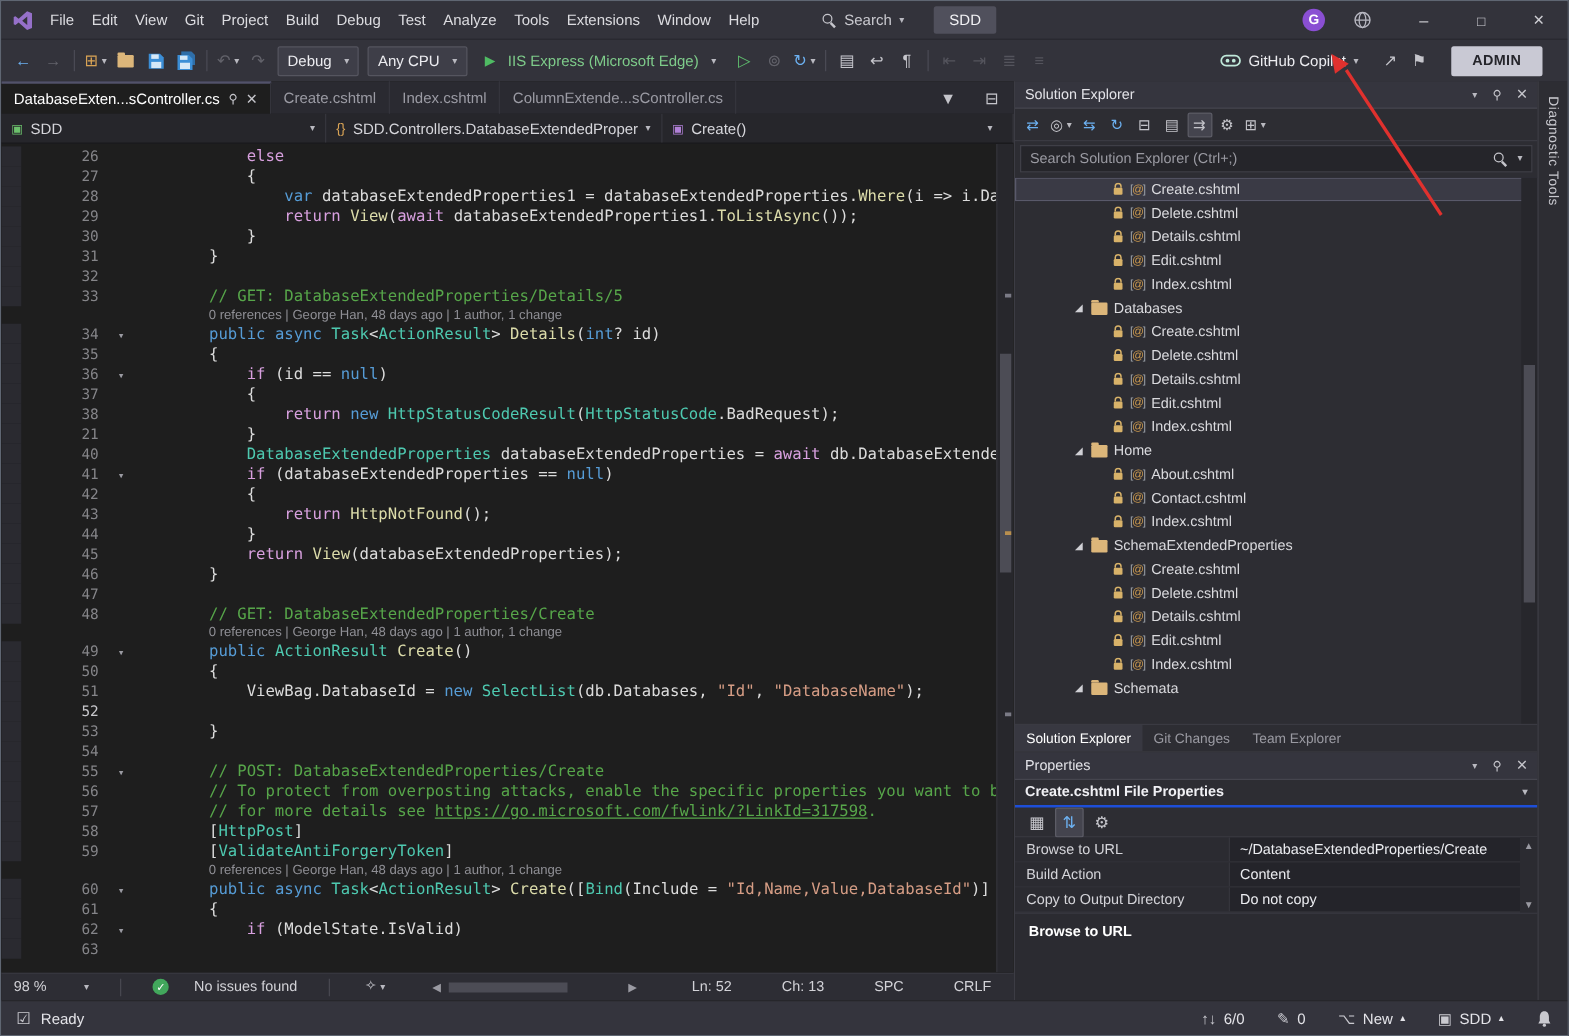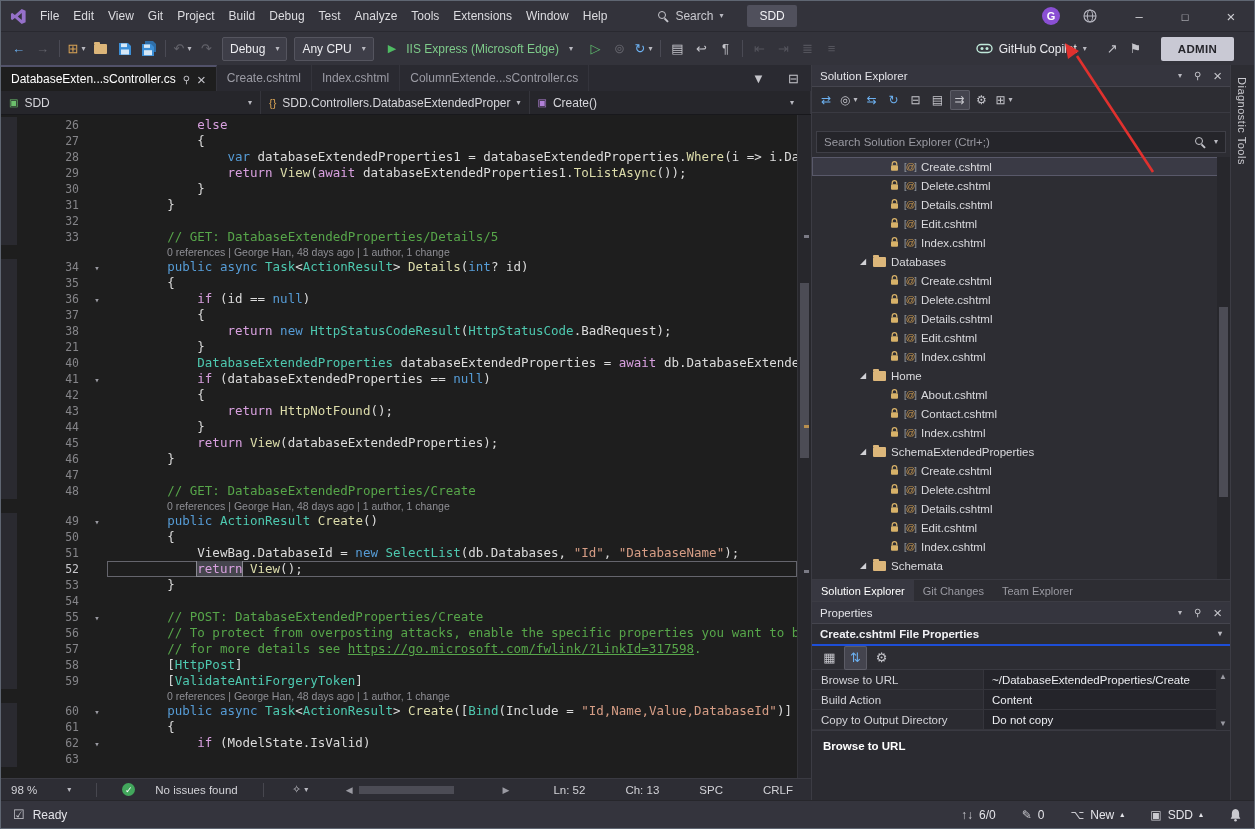--- a/index.html
+++ b/index.html
@@ -81,21 +81,21 @@
   .e-seg{padding:0 10px;white-space:nowrap}
 
   
   .side{width:419px;display:flex;flex-direction:column;background:#2d2d33;border-left:1px solid #3c3c44;flex:0 0 auto}
   .panel-header{height:22px;display:flex;align-items:center;padding:0 8px;font-size:11.5px;color:#e2e2e7;background:#35353e;border-bottom:1px solid #45454e;flex:0 0 auto}
   .header-icons{margin-left:auto;display:flex;gap:12px;color:#c5c5cb;font-size:10px;align-items:center}
   .se{height:537px;display:flex;flex-direction:column;border-bottom:1px solid #3c3c44}
   .se-toolbar{height:26px;display:flex;align-items:center;gap:2px;padding:0 4px;border-bottom:1px solid #3a3a42;flex:0 0 auto}
   .se-toolbar .tb-btn{height:20px;min-width:20px}
   .se-toolbar .glyph{font-size:12px}
-  .se-search{height:22px;margin:18px 4px 4px 4px;background:#25252a;border:1px solid #3f3f47;display:flex;align-items:center;padding:0 7px;font-size:11.5px;color:#9a9aa2;gap:8px;flex:0 0 auto}
+  .se-search{height:22px;margin:3px 4px 4px 4px;background:#25252a;border:1px solid #3f3f47;display:flex;align-items:center;padding:0 7px;font-size:11.5px;color:#9a9aa2;gap:8px;flex:0 0 auto}
   .se-search .mag{margin-left:auto}
   .tree{flex:1;position:relative;overflow:hidden;font-size:11.5px;color:#dadade}
   .tree-row{height:19px;display:flex;align-items:center;gap:5px;padding-right:20px}
   .tree-row.file{padding-left:78px}
   .tree-row.folder{padding-left:46px}
   .tree-row.sel{background:#3a3a45;box-shadow:inset 0 0 0 1px #59596a}
   .twisty{font-size:8px;color:#d0d0d5;width:10px;text-align:center} .twisty::before{content:"◢"}
   .icon-folder{width:13px;height:10px;background:#dcb67a;border-radius:1px;position:relative;display:inline-block;flex:0 0 auto}
   .icon-folder::before{content:"";position:absolute;top:-2px;left:0;width:6px;height:2px;background:#dcb67a;border-radius:1px 1px 0 0}
   .icon-razor{font-size:9.5px;color:#9aa0a8;letter-spacing:-1px;white-space:nowrap}
@@ -365,21 +365,21 @@
             <div class="code-row"><span class="gutter-bp"></span><span class="gutter-num">43</span><span class="gutter-fold"></span><span class="code-text"><span class="tk-p">                </span><span class="tk-c">return</span><span class="tk-p"> </span><span class="tk-m">HttpNotFound</span><span class="tk-p">();</span></span></div>
             <div class="code-row"><span class="gutter-bp"></span><span class="gutter-num">44</span><span class="gutter-fold"></span><span class="code-text"><span class="tk-p">            }</span></span></div>
             <div class="code-row"><span class="gutter-bp"></span><span class="gutter-num">45</span><span class="gutter-fold"></span><span class="code-text"><span class="tk-p">            </span><span class="tk-c">return</span><span class="tk-p"> </span><span class="tk-m">View</span><span class="tk-p">(databaseExtendedProperties);</span></span></div>
             <div class="code-row"><span class="gutter-bp"></span><span class="gutter-num">46</span><span class="gutter-fold"></span><span class="code-text"><span class="tk-p">        }</span></span></div>
             <div class="code-row"><span class="gutter-bp"></span><span class="gutter-num">47</span><span class="gutter-fold"></span><span class="code-text"></span></div>
             <div class="code-row"><span class="gutter-bp"></span><span class="gutter-num">48</span><span class="gutter-fold"></span><span class="code-text"><span class="tk-p">        </span><span class="tk-cm">// GET: DatabaseExtendedProperties/Create</span></span></div>
             <div class="cl-row">0 references | George Han, 48 days ago | 1 author, 1 change</div>
             <div class="code-row"><span class="gutter-bp"></span><span class="gutter-num">49</span><span class="gutter-fold"><span class="fold-ic"></span></span><span class="code-text"><span class="tk-p">        </span><span class="tk-k">public</span><span class="tk-p"> </span><span class="tk-t">ActionResult</span><span class="tk-p"> </span><span class="tk-m">Create</span><span class="tk-p">()</span></span></div>
             <div class="code-row"><span class="gutter-bp"></span><span class="gutter-num">50</span><span class="gutter-fold"></span><span class="code-text"><span class="tk-p">        {</span></span></div>
             <div class="code-row"><span class="gutter-bp"></span><span class="gutter-num">51</span><span class="gutter-fold"></span><span class="code-text"><span class="tk-p">            ViewBag.DatabaseId = </span><span class="tk-k">new</span><span class="tk-p"> </span><span class="tk-t">SelectList</span><span class="tk-p">(db.Databases, </span><span class="tk-s">"Id"</span><span class="tk-p">, </span><span class="tk-s">"DatabaseName"</span><span class="tk-p">);</span></span></div>
-            <div class="code-row cur"><span class="gutter-bp"></span><span class="gutter-num">52</span><span class="gutter-fold"></span><span class="code-text"><span class="tk-p">            </span><span class="tk-chl">return</span><span class="tk-p"> </span><span class="tk-m">View</span><span class="tk-p">();</span></span></div>
+            <div class="code-row cur"><span class="gutter-bp"></span><span class="gutter-num">52</span><span class="gutter-fold"></span></div>
             <div class="code-row"><span class="gutter-bp"></span><span class="gutter-num">53</span><span class="gutter-fold"></span><span class="code-text"><span class="tk-p">        }</span></span></div>
             <div class="code-row"><span class="gutter-bp"></span><span class="gutter-num">54</span><span class="gutter-fold"></span><span class="code-text"></span></div>
             <div class="code-row"><span class="gutter-bp"></span><span class="gutter-num">55</span><span class="gutter-fold"><span class="fold-ic"></span></span><span class="code-text"><span class="tk-p">        </span><span class="tk-cm">// POST: DatabaseExtendedProperties/Create</span></span></div>
             <div class="code-row"><span class="gutter-bp"></span><span class="gutter-num">56</span><span class="gutter-fold"></span><span class="code-text"><span class="tk-p">        </span><span class="tk-cm">// To protect from overposting attacks, enable the specific properties you want to bi</span></span></div>
             <div class="code-row"><span class="gutter-bp"></span><span class="gutter-num">57</span><span class="gutter-fold"></span><span class="code-text"><span class="tk-p">        </span><span class="tk-cm">// for more details see </span><span class="tk-ln">https://go.microsoft.com/fwlink/?LinkId=317598</span><span class="tk-cm">.</span></span></div>
             <div class="code-row"><span class="gutter-bp"></span><span class="gutter-num">58</span><span class="gutter-fold"></span><span class="code-text"><span class="tk-p">        [</span><span class="tk-t">HttpPost</span><span class="tk-p">]</span></span></div>
             <div class="code-row"><span class="gutter-bp"></span><span class="gutter-num">59</span><span class="gutter-fold"></span><span class="code-text"><span class="tk-p">        [</span><span class="tk-t">ValidateAntiForgeryToken</span><span class="tk-p">]</span></span></div>
             <div class="cl-row">0 references | George Han, 48 days ago | 1 author, 1 change</div>
             <div class="code-row"><span class="gutter-bp"></span><span class="gutter-num">60</span><span class="gutter-fold"><span class="fold-ic"></span></span><span class="code-text"><span class="tk-p">        </span><span class="tk-k">public</span><span class="tk-p"> </span><span class="tk-k">async</span><span class="tk-p"> </span><span class="tk-t">Task</span><span class="tk-p">&lt;</span><span class="tk-t">ActionResult</span><span class="tk-p">&gt; </span><span class="tk-m">Create</span><span class="tk-p">([</span><span class="tk-t">Bind</span><span class="tk-p">(Include = </span><span class="tk-s">"Id,Name,Value,DatabaseId"</span><span class="tk-p">)] Da</span></span></div>
             <div class="code-row"><span class="gutter-bp"></span><span class="gutter-num">61</span><span class="gutter-fold"></span><span class="code-text"><span class="tk-p">        {</span></span></div>

